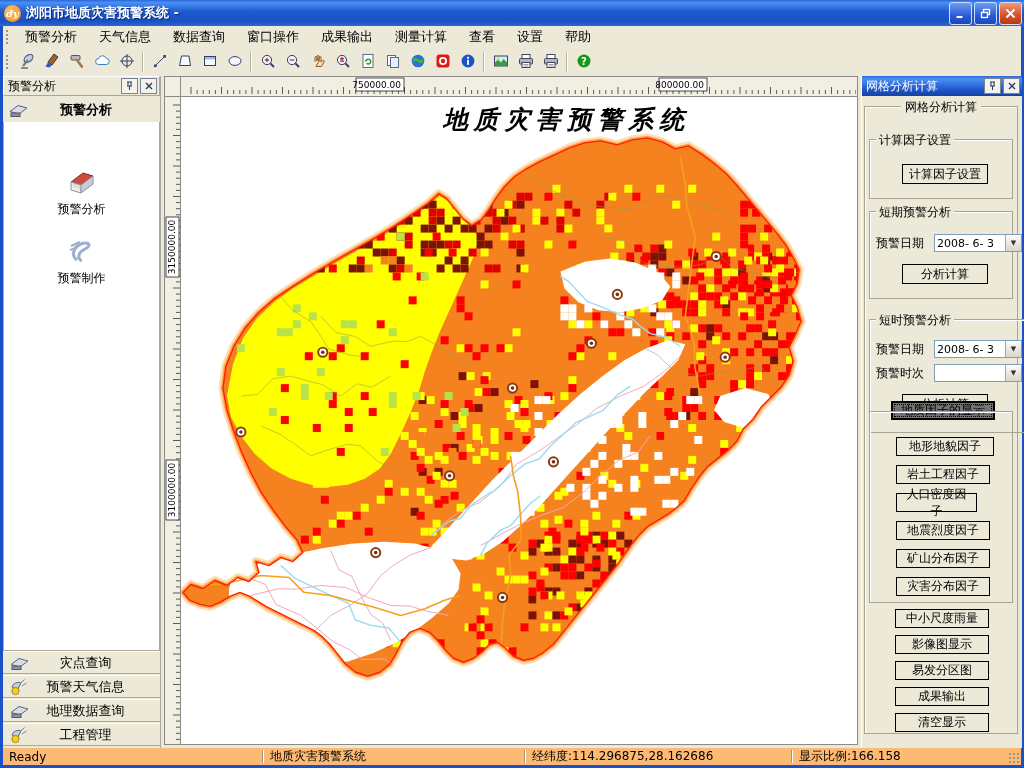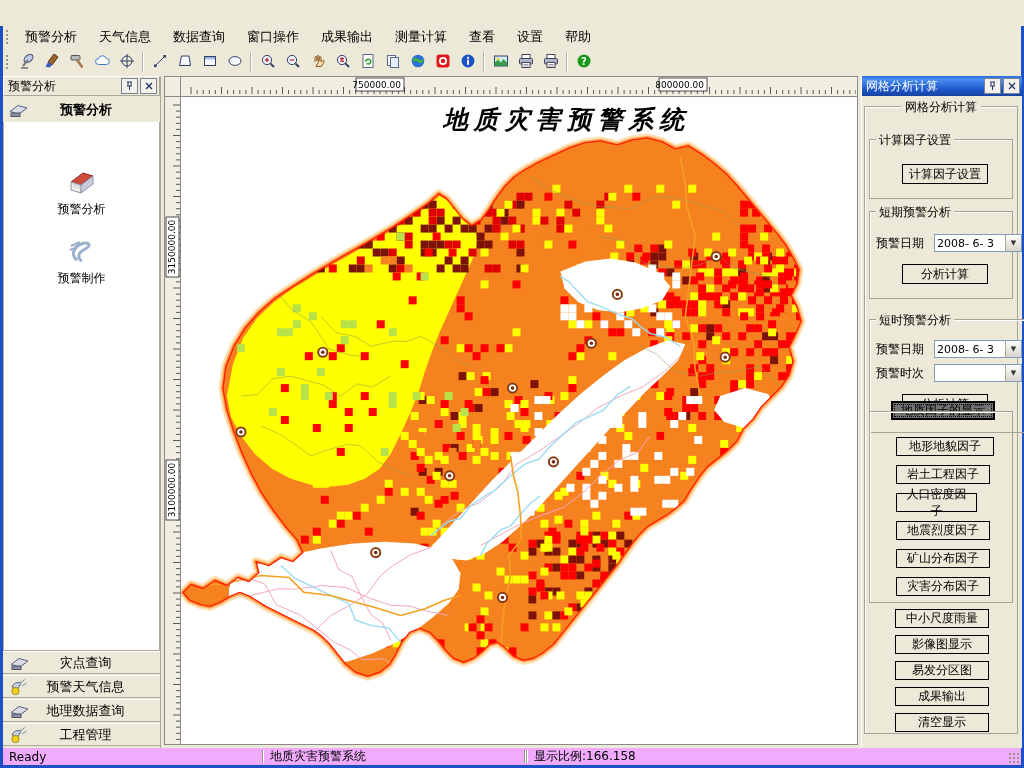--- a/index.html
+++ b/index.html
@@ -66,30 +66,58 @@
   .xp-btn{position:absolute;height:20px;border:1px solid #000;background:#ECE9D8;font-size:12px;font-family:inherit;
     display:flex;align-items:center;justify-content:center;box-sizing:border-box;}
   .xp-btn.focused{border:2px solid #000;outline:1px dotted #000;outline-offset:-4px;background:#737373;}
   .combo-row{position:absolute;left:6px;display:flex;align-items:center;height:18px;}
   .combo-label{width:58px;font-size:12px;}
   .combo{width:88px;height:18px;background:#fff;border:1px solid #7f9db9;display:flex;box-sizing:border-box;}
   .combo .combo-value{flex:1;font-size:11px;padding:2px 0 0 2px;white-space:nowrap;overflow:hidden;}
   .combo .combo-arrow{width:15px;height:100%;background:linear-gradient(180deg,#fdfdfb,#d8d4c8);border-left:1px solid #aca899;
     display:flex;align-items:center;justify-content:center;font-size:7px;color:#333;}
   
-  #statusbar{position:absolute;left:3px;top:748px;width:1018px;height:17px;background:#f0abfc;display:flex;align-items:center;font-size:12px;}
+  #statusbar{position:absolute;left:3px;top:748px;width:1018px;height:17px;background:#fdba74;display:flex;align-items:center;font-size:12px;}
   .sb-pane{height:15px;display:flex;align-items:center;padding-left:6px;box-sizing:border-box;}
   .sb-sep{width:1px;height:13px;background:#9a968a;border-right:1px solid #fff;}
   #sb-grip{position:absolute;right:1px;bottom:1px;width:13px;height:13px;
     background-image:radial-gradient(#9a968a 32%,transparent 36%);background-size:4px 4px;background-position:bottom right;}
 </style>
 </head>
 <body>
 
 <div id="window">
+  <div id="titlebar">
+    <div id="app-icon">dy</div>
+    <div id="title-text">浏阳市地质灾害预警系统  -</div>
+    <div id="win-buttons" style="display:flex">
+        <div class="winbtn">
+          <span>
+            <svg width="11" height="11">
+              <path d="M1.5 9 h6" stroke="#fff" stroke-width="2"></path>
+            </svg>
+          </span>
+        </div>
+        <div class="winbtn">
+          <span>
+            <svg width="11" height="11">
+              <rect x="3.5" y="1.5" width="6" height="5" fill="none" stroke="#fff" stroke-width="1.3"></rect>
+              <rect x="1.5" y="4.5" width="6" height="5" fill="#2a5cd8" stroke="#fff" stroke-width="1.3"></rect>
+            </svg>
+          </span>
+        </div>
+        <div class="winbtn close">
+          <span>
+            <svg width="11" height="11">
+              <path d="M1.5 1.5 L9.5 9.5 M9.5 1.5 L1.5 9.5" stroke="#fff" stroke-width="1.8"></path>
+            </svg>
+          </span>
+        </div>
+      </div>
+  </div>
   <div id="borders">
     <div id="b-left"></div>
       <div id="b-right"></div>
       <div id="b-bottom"></div>
   </div>
 
   <div id="menubar">
     <div class="grip"></div>
   <div class="menu-item">预警分析</div>
       <div class="menu-item">天气信息</div>
@@ -1815,16 +1843,17 @@
       </div>
     </div>
   </div>
 
   <div id="statusbar">
     <div id="sb-grip"></div>
   <div class="sb-pane" style="width: 259px;">Ready</div>
       <div class="sb-sep"></div>
       <div class="sb-pane" style="width: 260px;">地质灾害预警系统</div>
       <div class="sb-sep"></div>
+      <div class="sb-pane" style="width: 265px;">经纬度:114.296875,28.162686</div>
       <div class="sb-sep"></div>
       <div class="sb-pane" style="width: 228px;">显示比例:166.158</div>
     </div>
 </div>
 
 </body></html>

